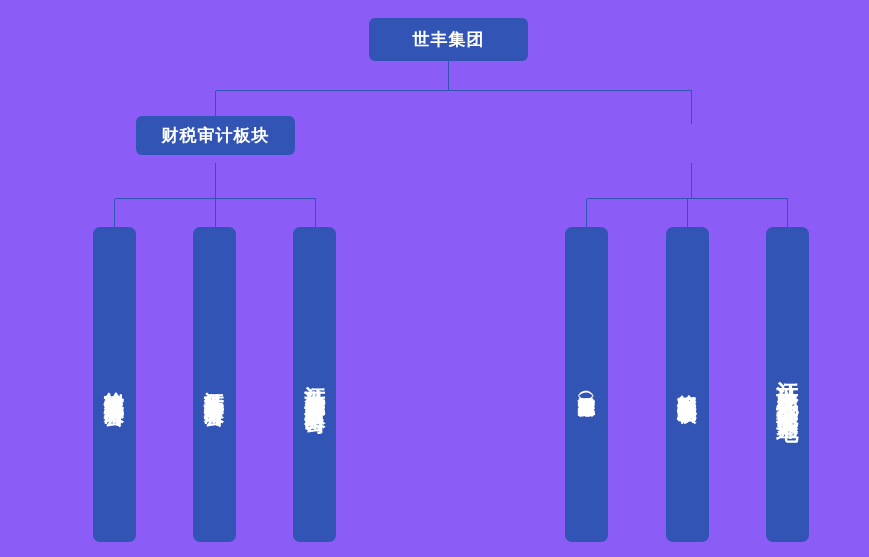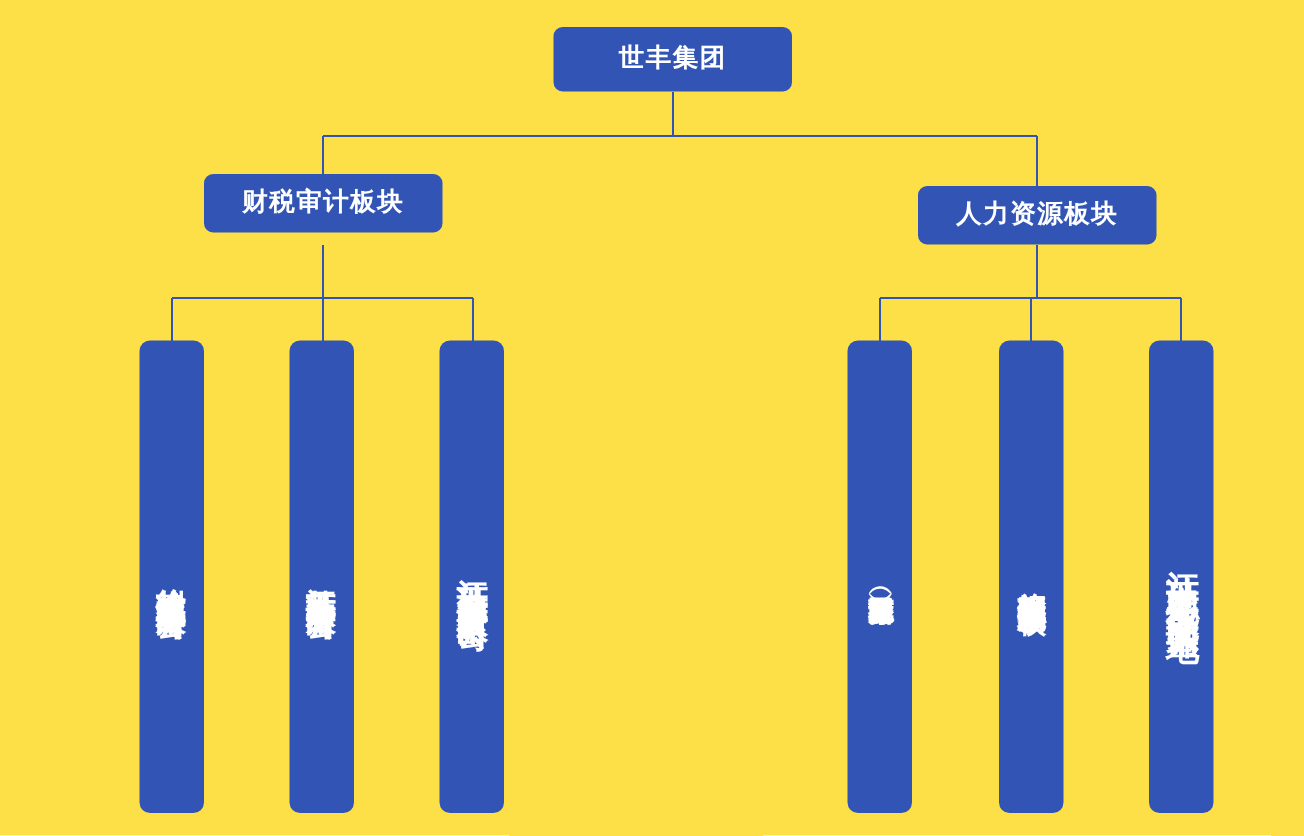--- a/index.html
+++ b/index.html
@@ -5,21 +5,21 @@
 <style>
   html, body {
     margin: 0;
     padding: 0;
     background: #ffffff;
   }
   #canvas {
     position: relative;
     width: 869px;
     height: 557px;
-    background: #fde047;
+    background: #8b5cf6;
     font-family: "DejaVu Sans", "Liberation Sans", sans-serif;
     overflow: hidden;
   }
   svg.connectors {
     position: absolute;
     left: 0;
     top: 0;
     width: 869px;
     height: 557px;
     pointer-events: none;
@@ -86,23 +86,20 @@
   </svg>
 
   <div class="node h" style="left:369px; top:18px; width:159px; height:43px;">
     <span>世丰集团</span>
   </div>
 
   <div class="node h" style="left:136px; top:116px; width:159px; height:39px;">
     <span>财税审计板块</span>
   </div>
 
-  <div class="node h" style="left:612px; top:124px; width:159px; height:39px;">
-    <span>人力资源板块</span>
-  </div>
 
   <div class="node v" style="left:93px; top:227px; width:43px; height:315px;">
     <span class="vtext" style="font-size:20px; letter-spacing:1.2px;">徐州致诚税务师事务所有限公司</span>
   </div>
 
   <div class="node v" style="left:193px; top:227px; width:43px; height:315px;">
     <span class="vtext" style="font-size:20px; letter-spacing:1.2px;">江苏世丰会计师事务所有限公司</span>
   </div>
 
   <div class="node v" style="left:293px; top:227px; width:43px; height:315px;">

